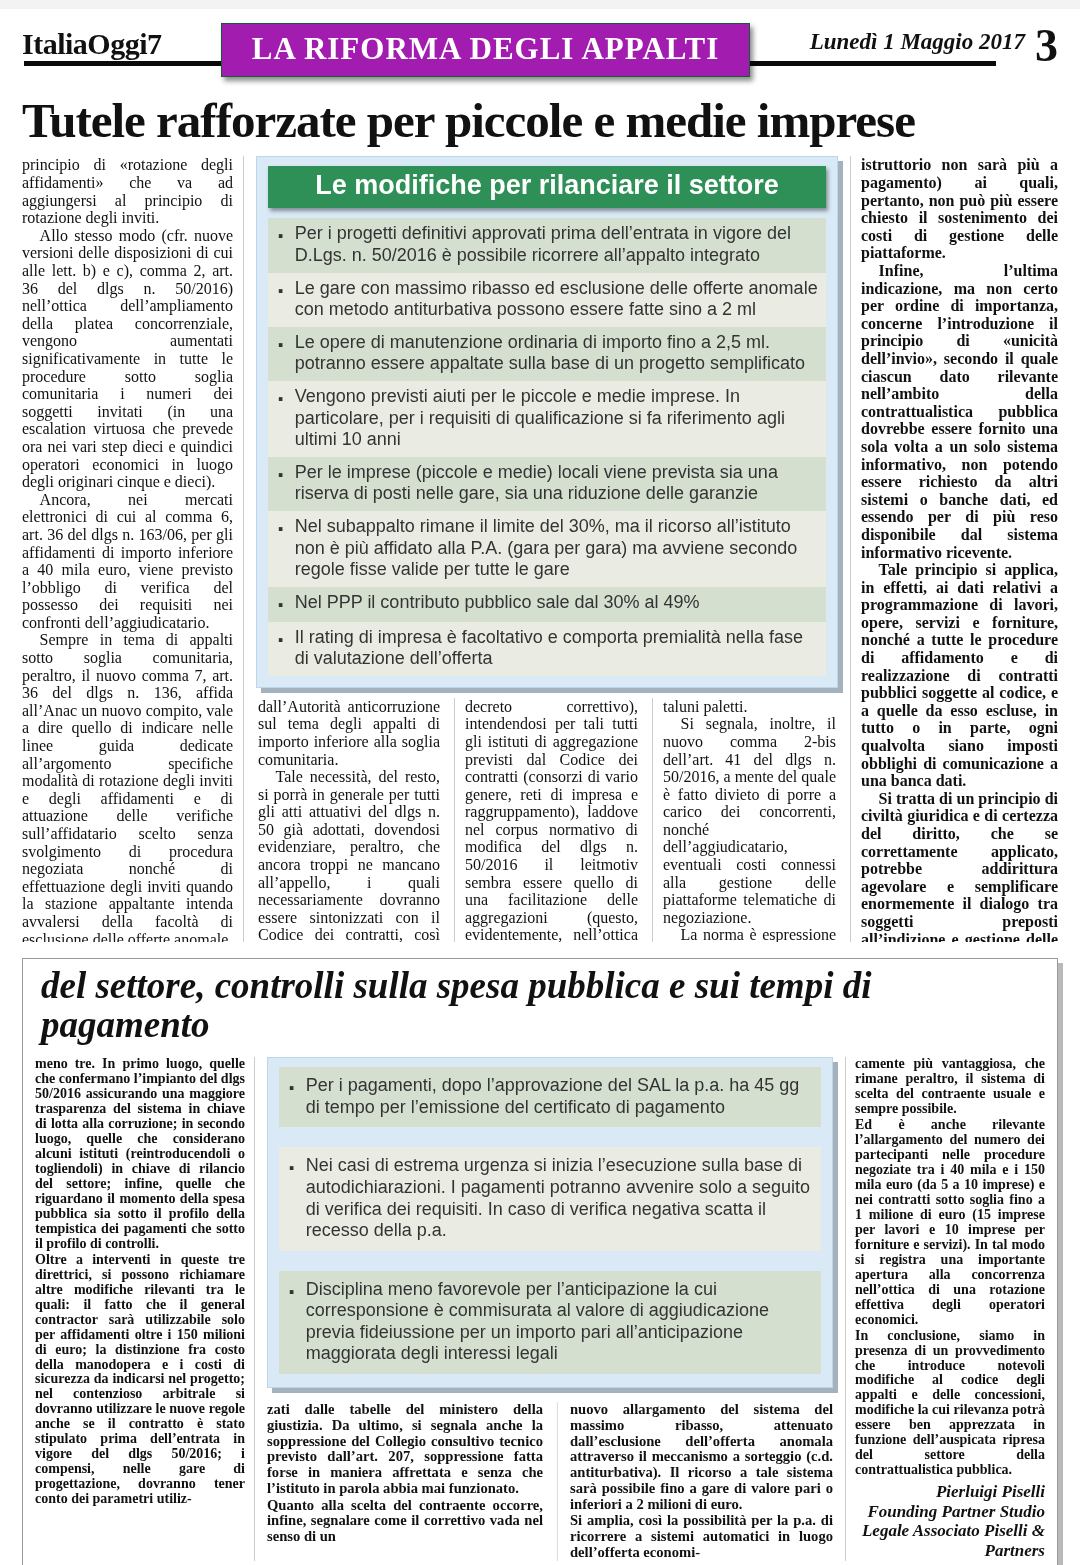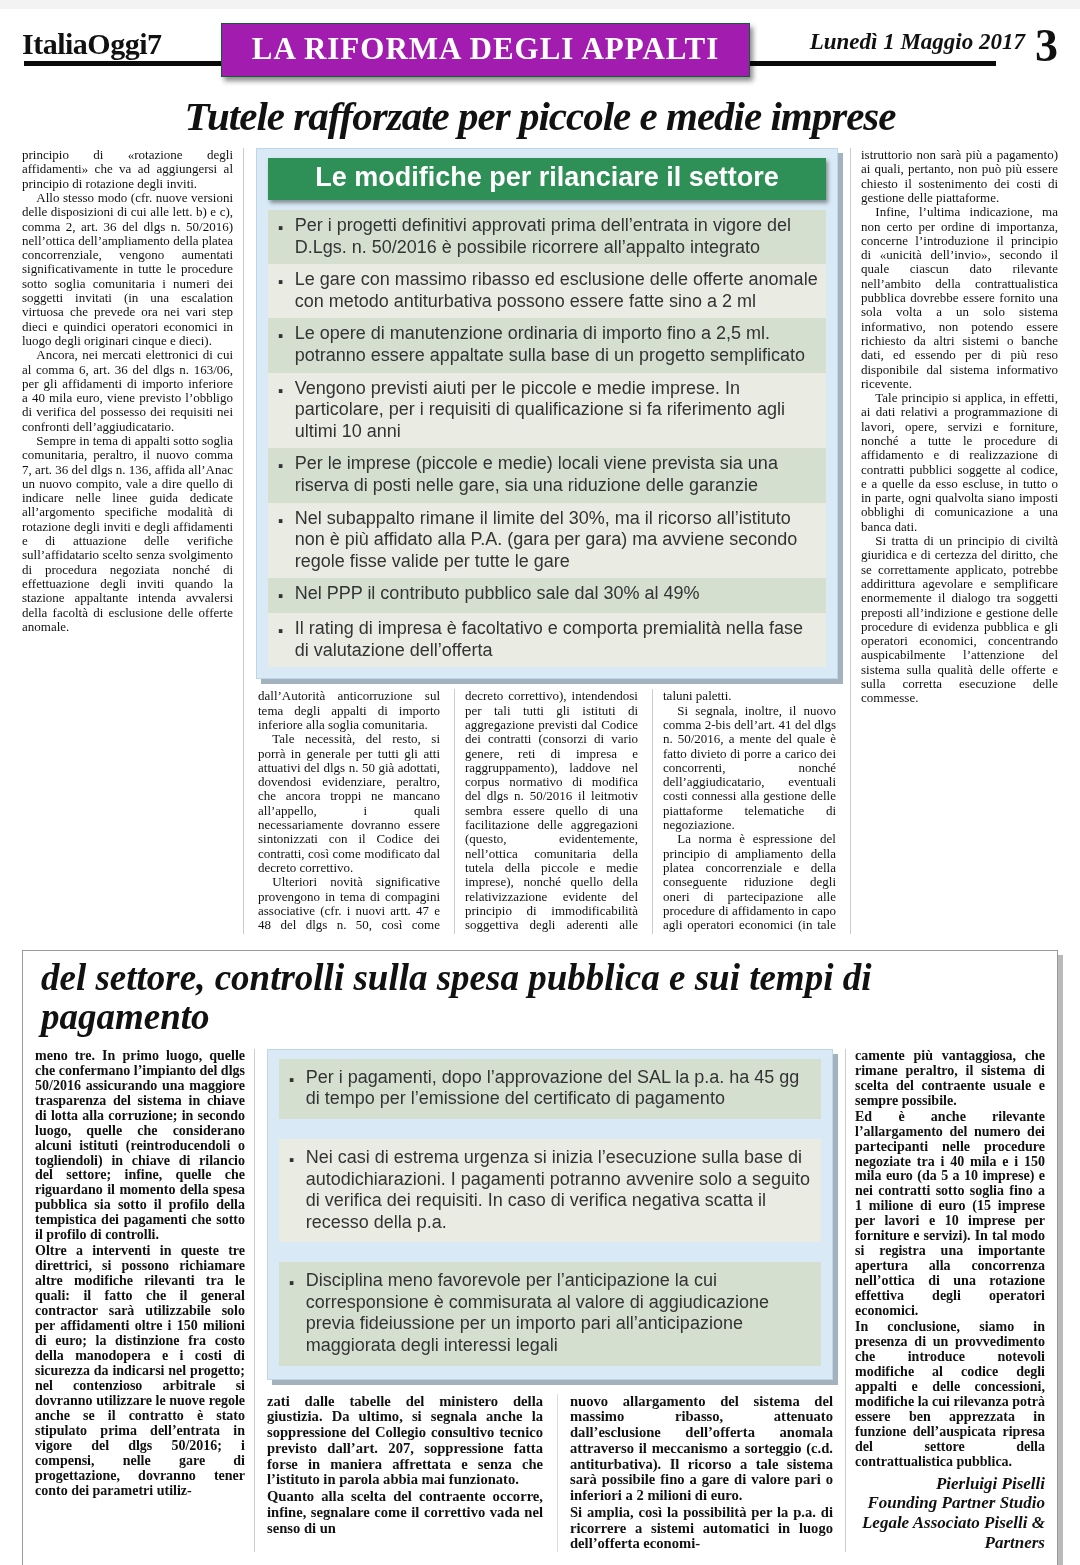--- a/index.html
+++ b/index.html
@@ -15,32 +15,32 @@
   .hspacer{flex:1;}
   .banner{position:relative;z-index:2;background:#a21caf;border:1px solid #145c36;
           box-shadow:3px 4px 5px rgba(0,0,0,.45);color:#fff;font-weight:bold;font-size:31px;
           letter-spacing:1px;padding:7px 30px 9px;margin-top:2px;white-space:nowrap;}
   .date{position:relative;z-index:2;font-style:italic;font-weight:bold;font-size:23px;
         padding:8px 10px 0 6px;white-space:nowrap;}
   .pagenum{position:relative;z-index:2;font-weight:bold;font-size:46px;line-height:1;
            padding-top:2px;}
 
   
-  .headline{font-size:41px;font-weight:bold;font-style:italic;text-align:center;
+  .headline{font-size:49px;font-weight:bold;text-align:left;
             letter-spacing:-1px;margin:8px 0 10px;line-height:1.05;}
 
   
-  .coltext p{margin:0;font-size:13px;line-height:1.1;text-align:justify;}
+  .coltext p{margin:0;font-size:16px;line-height:1.1;text-align:justify;}
   .coltext p + p{text-indent:1.1em;}
 
   
   .article1{display:grid;grid-template-columns:222px 1fr 208px;column-gap:12px;
             height:786px;overflow:hidden;}
   .a1-left{border-right:1px solid #ccc;padding-right:10px;}
-  .a1-right{border-left:1px solid #ccc;padding-left:10px;}
+  .a1-right{border-left:1px solid #ccc;padding-left:10px;font-weight:bold;}
   .midcols{display:grid;grid-template-columns:1fr 1fr 1fr;column-gap:12px;margin-top:10px;}
   .midcols .mc{padding:0 2px;}
   .midcols .mc + .mc{border-left:1px solid #ccc;padding-left:10px;}
 
   
   .infobox{background:#d9eaf6;border:1px solid #bdd6e8;box-shadow:5px 5px 0 #a3b2bd;
            padding:9px 11px 11px;}
   .ib-title{background:#2e8f57;color:#fff;font-family:"Liberation Sans",sans-serif;
             font-weight:bold;font-size:27px;text-align:center;padding:4px 0 7px;
             box-shadow:2px 3px 4px rgba(0,0,0,.4);margin-bottom:10px;}

